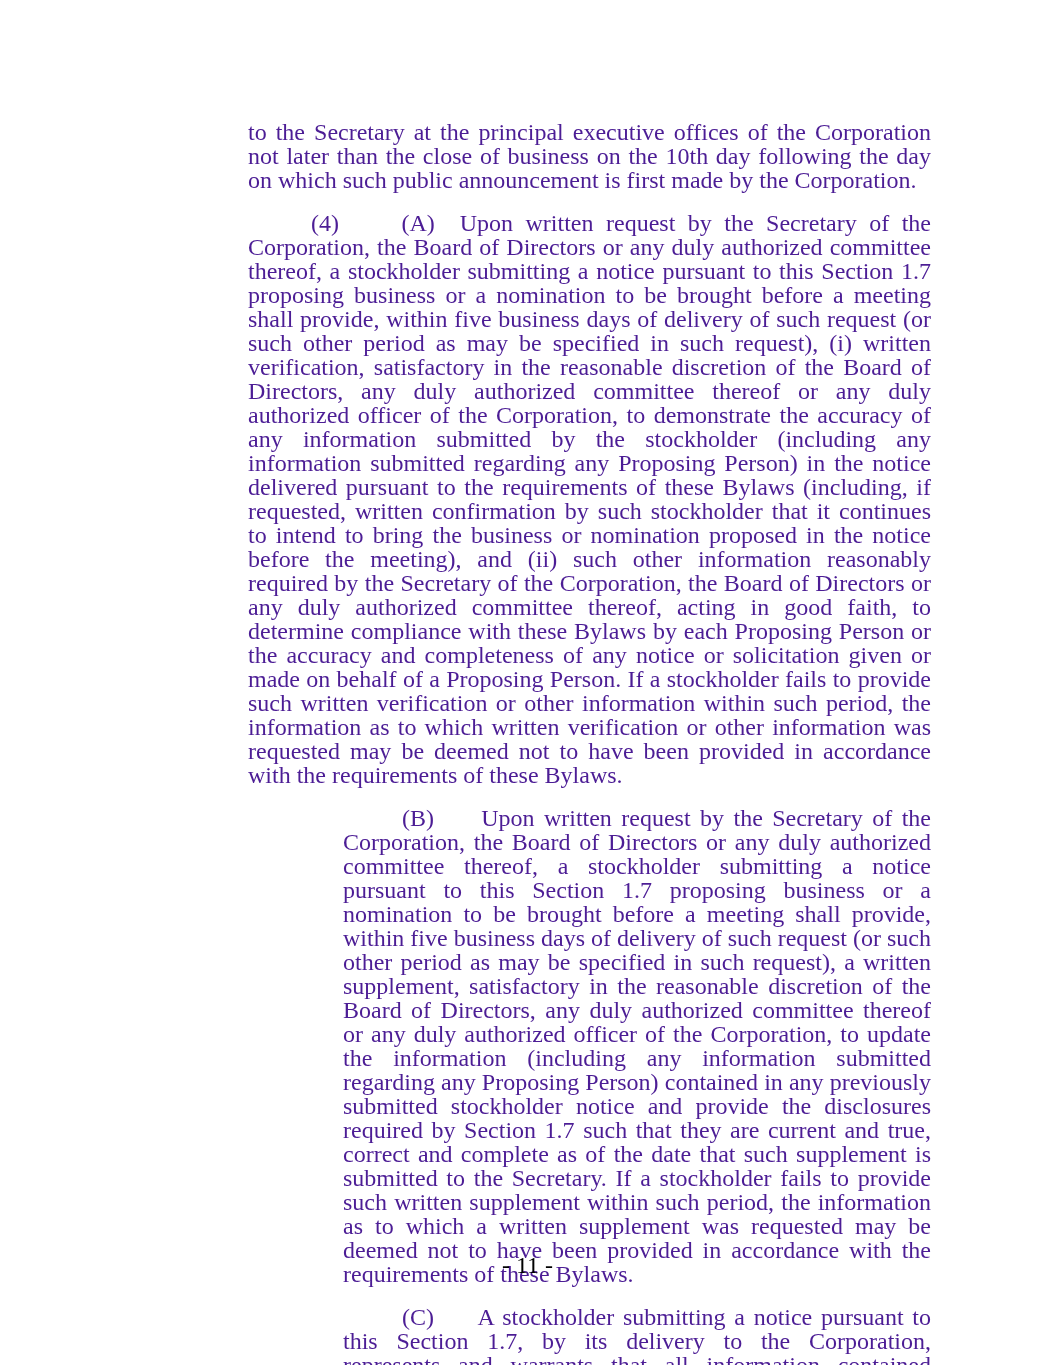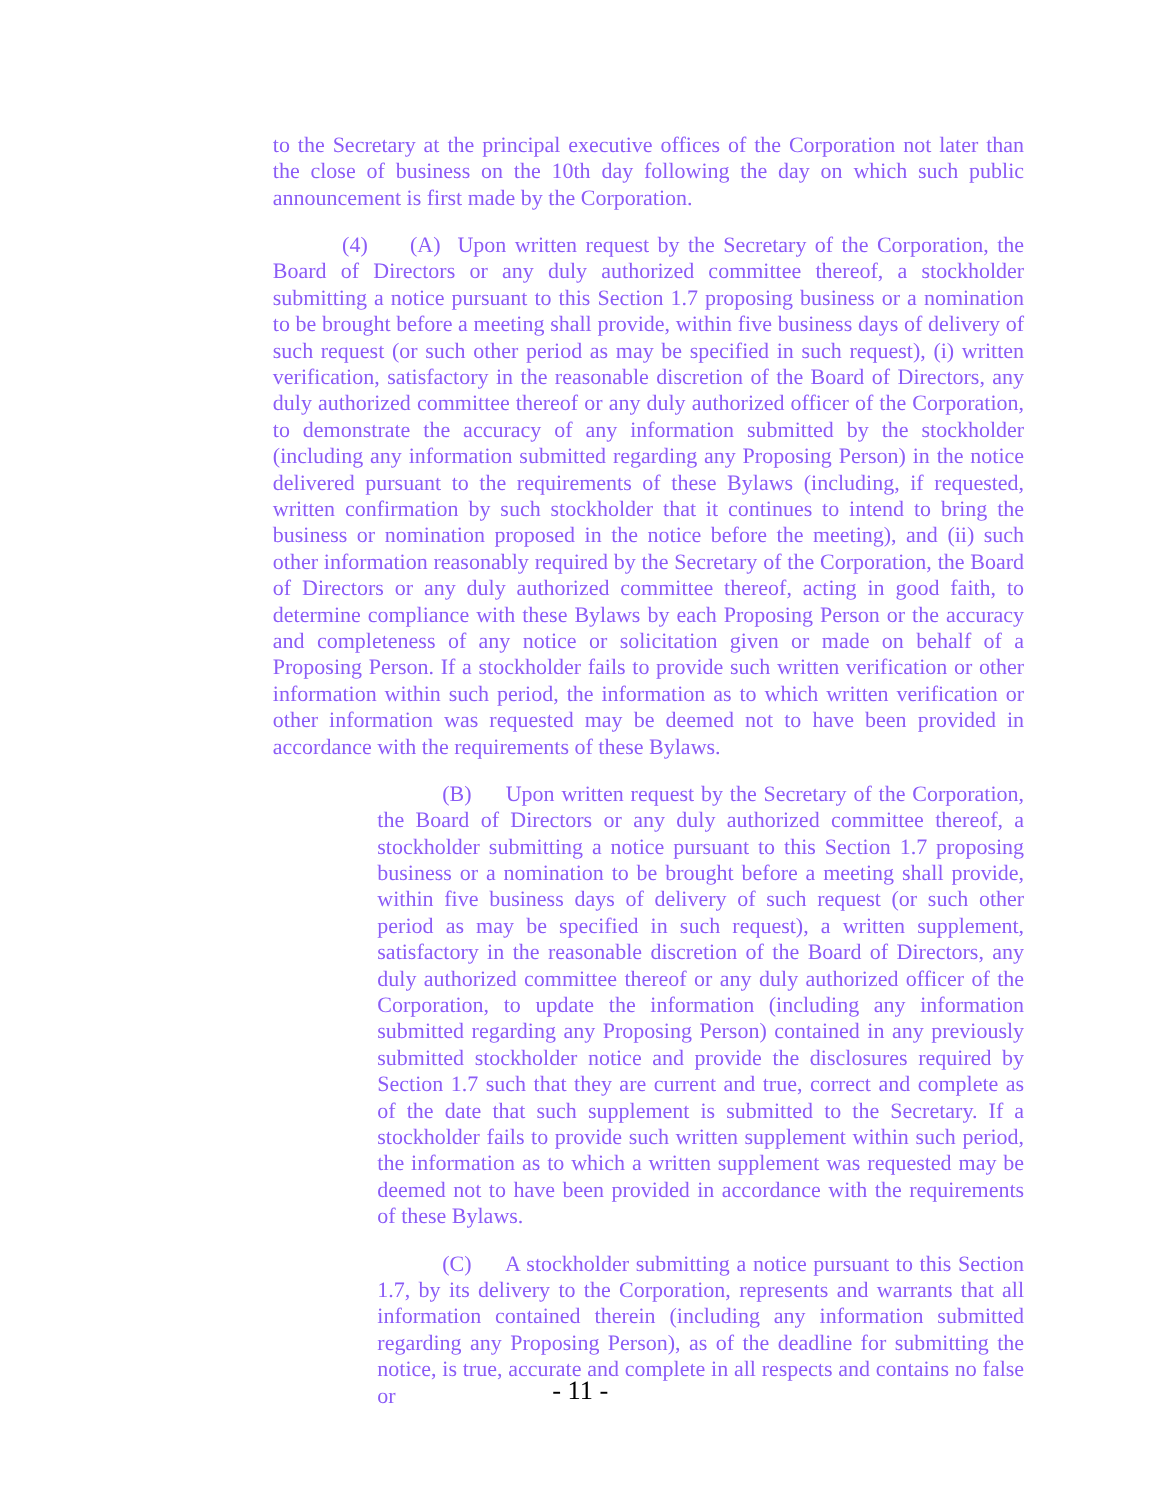--- a/index.html
+++ b/index.html
@@ -17,24 +17,24 @@
     color: #000000;
   }
   .content {
     position: absolute;
     left: 248px;
     top: 120px;
     width: 683px;
   }
   .para {
     margin: 0 0 19px 0;
-    font-size: 20px;
+    font-size: 24px;
     line-height: 24px;
     text-align: justify;
-    color: #8b5cf6;
+    color: #4c1d95;
   }
   .para:last-child {
     margin-bottom: 0;
   }
   
   .indent-a {
     text-indent: 63px;
   }
   
   .sub {

